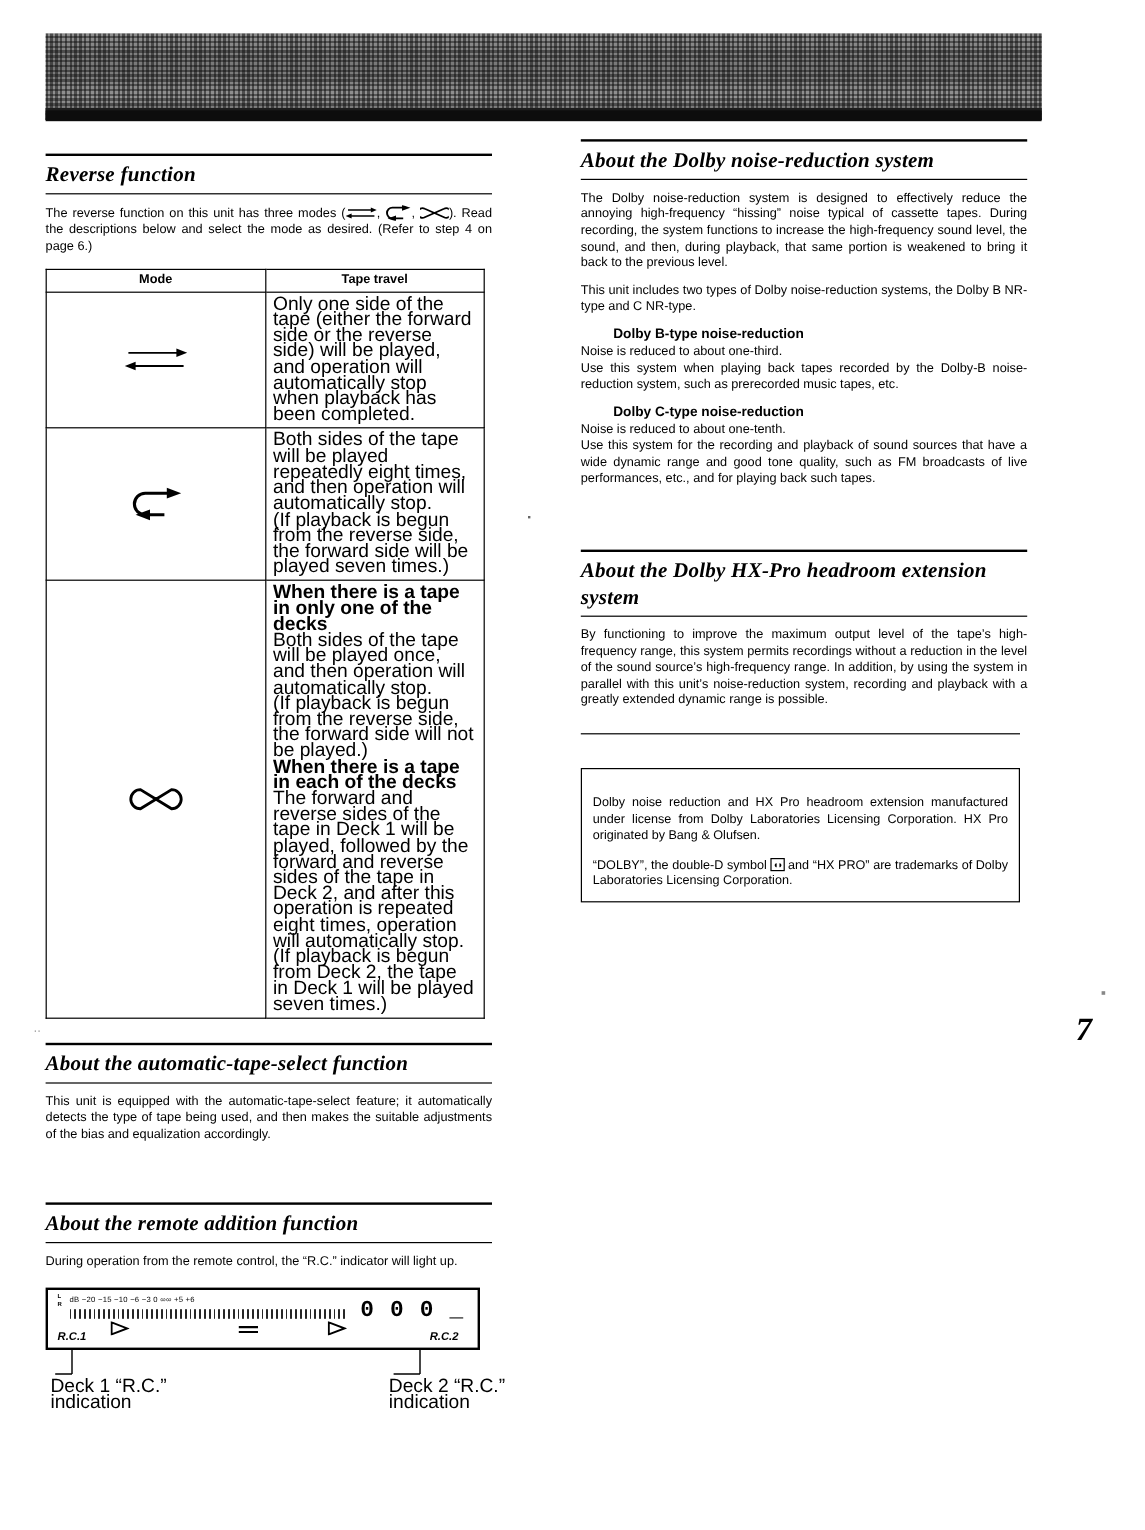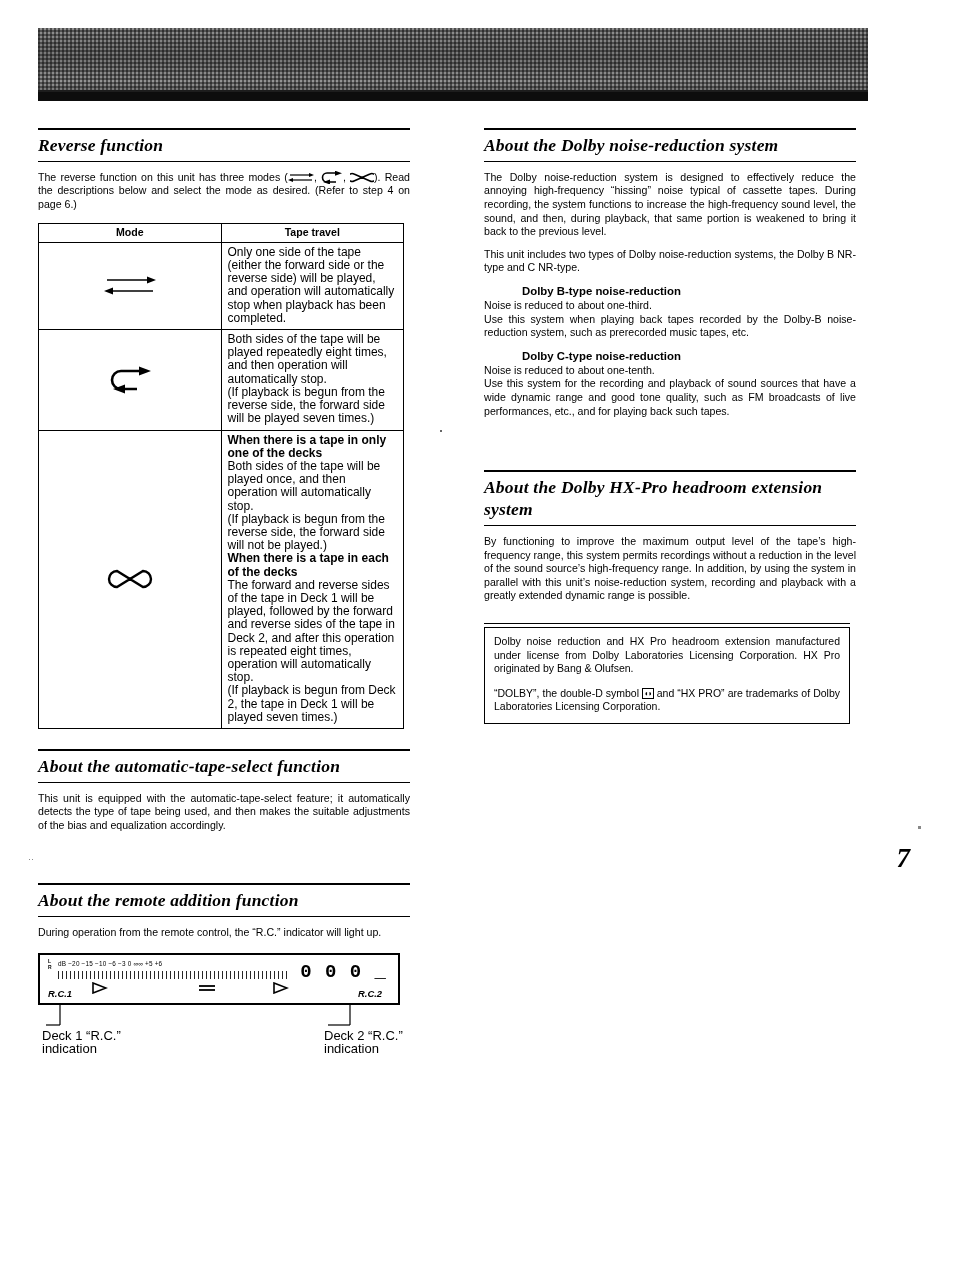--- a/index.html
+++ b/index.html
@@ -50,21 +50,21 @@
     height: 9px;
     background: #0d0d0d;
   }
 
   
   .col {
     position: absolute;
     width: 372px;
   }
   .col-left { left: 38px; top: 128px; }
-  .col-right { left: 484px; top: 128px; }
+  .col-right { left: 484px; top: 116px; }
 
   h2.sec {
     font-family: "Liberation Serif", serif;
     font-style: italic;
     font-weight: bold;
     font-size: 17.5px;
     margin: 0 0 4px 0;
     padding: 0;
     line-height: 1.25;
     letter-spacing: 0.2px;
@@ -81,37 +81,37 @@
     font-size: 10.6px;
     line-height: 13.6px;
     margin: 0 0 9px 0;
     text-align: justify;
   }
   p.body:last-child { margin-bottom: 0; }
 
   h3.sub {
     font-size: 11.4px;
     font-weight: bold;
-    margin: 10px 0 2px 11px;
+    margin: 10px 0 2px 0;
     padding-left: 27px;
   }
 
   
   table.modes {
     border-collapse: collapse;
     width: 366px;
     margin-top: 11px;
     table-layout: fixed;
     border-radius: 23px;
   }
   table.modes th, table.modes td {
     border: 1px solid #000;
     vertical-align: top;
     padding: 3px 5px 4px 6px;
-    font-size: 12px;
+    font-size: 16px;
     line-height: 13.2px;
   }
   table.modes th {
     text-align: center;
     font-weight: bold;
     font-size: 10.6px;
     padding: 2px 4px 3px 4px;
   }
   table.modes td.icon {
     width: 74px;
@@ -190,31 +190,31 @@
     font-style: italic;
   }
   .rc-l1 { left: 0; }
   .rc-l2 { right: 52px; }
   .rc-tri { position: absolute; bottom: 1px; }
   .rc-eq { position: absolute; bottom: 3px; left: 150px; font-size: 13px; font-weight: bold; }
 
   .callout-lines { position: absolute; left: 0; top: 0; }
   .callout-text {
     position: absolute;
-    font-size: 13px;
+    font-size: 16px;
     line-height: 13px;
   }
 
   
   .dolby-box {
     border: 1px solid #000;
-    padding: 7px 9px 9px 9px;
+    padding: 22px 9px 9px 9px;
     width: 366px;
     box-sizing: border-box;
-    margin-top: 3px;
+    margin-top: 28px;
   }
   .dolby-box p {
     font-size: 10.5px;
     line-height: 13.6px;
     margin: 0;
     text-align: justify;
   }
   .dolby-box p + p { margin-top: 11px; }
   .dd {
     display: inline-block;

